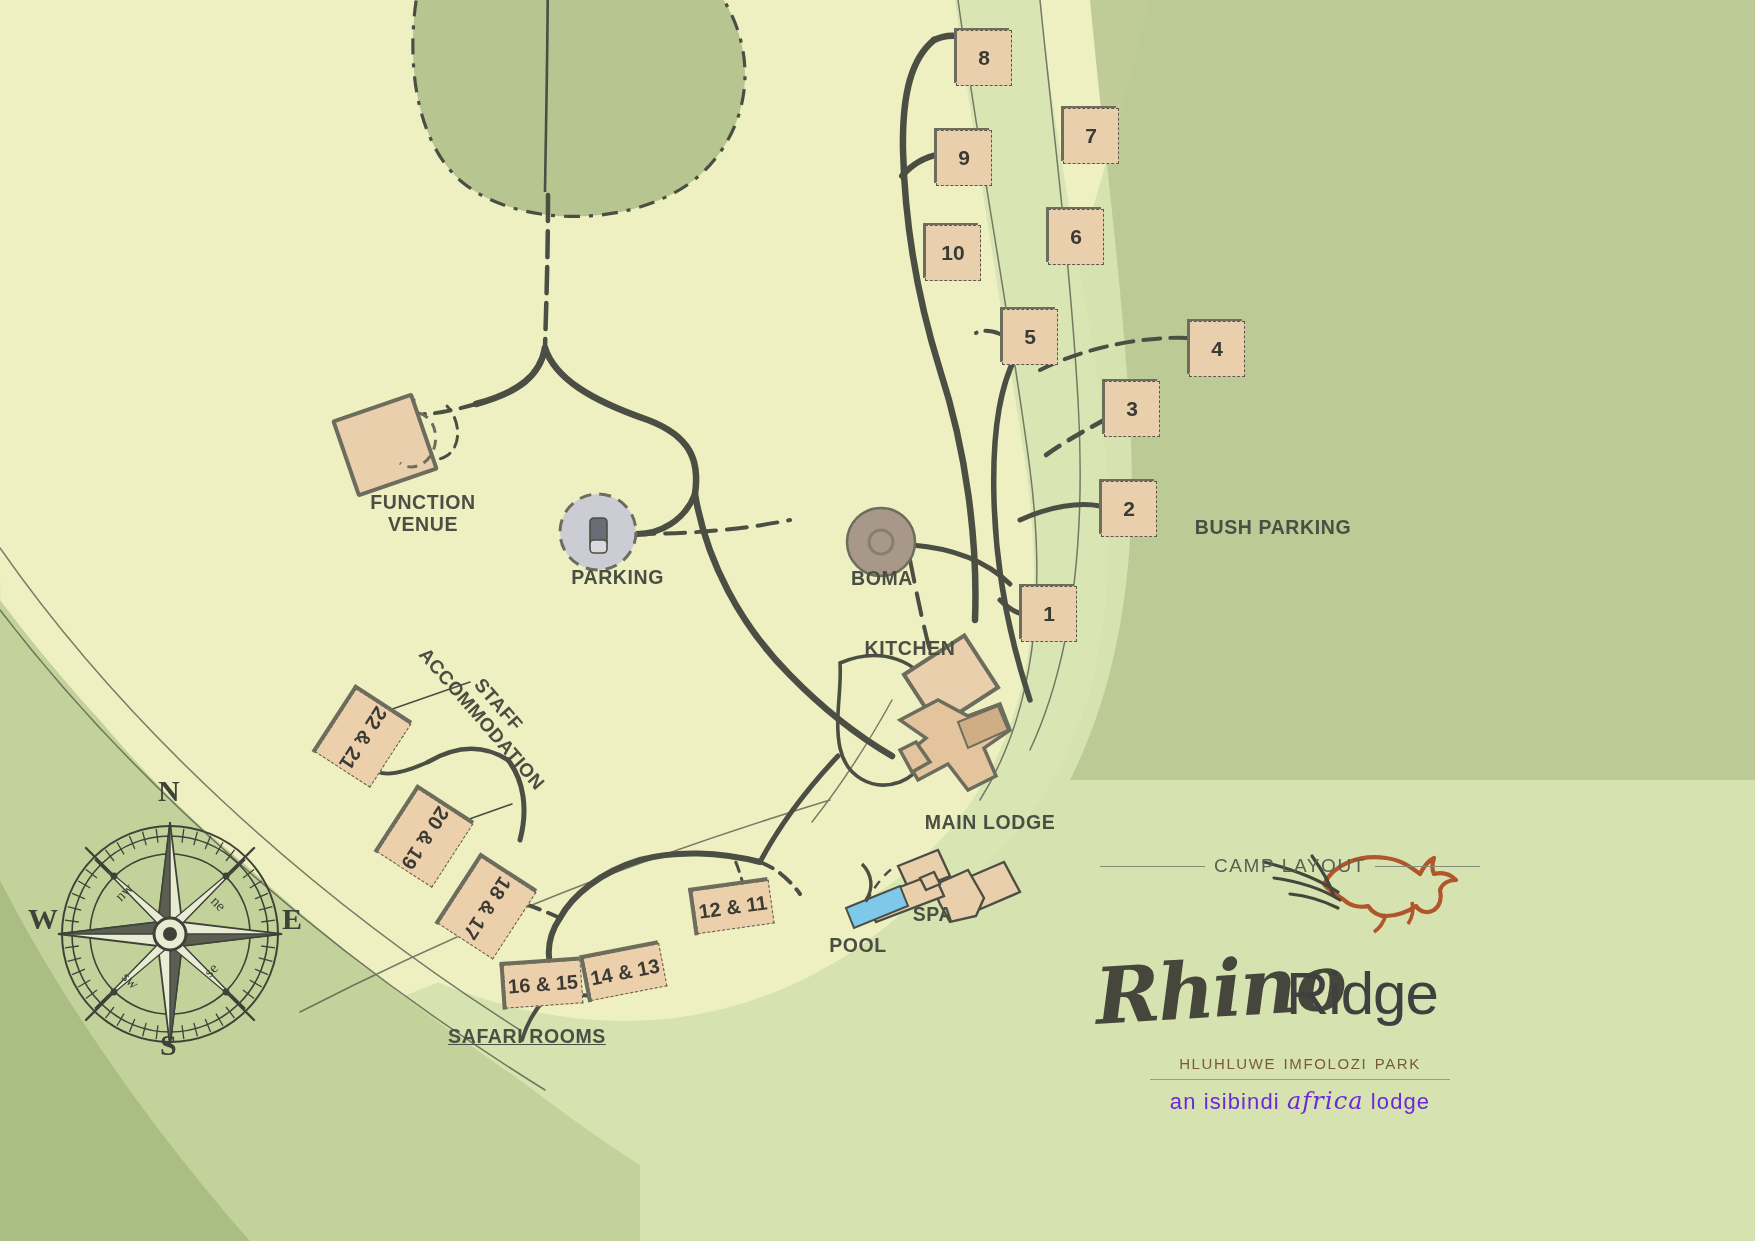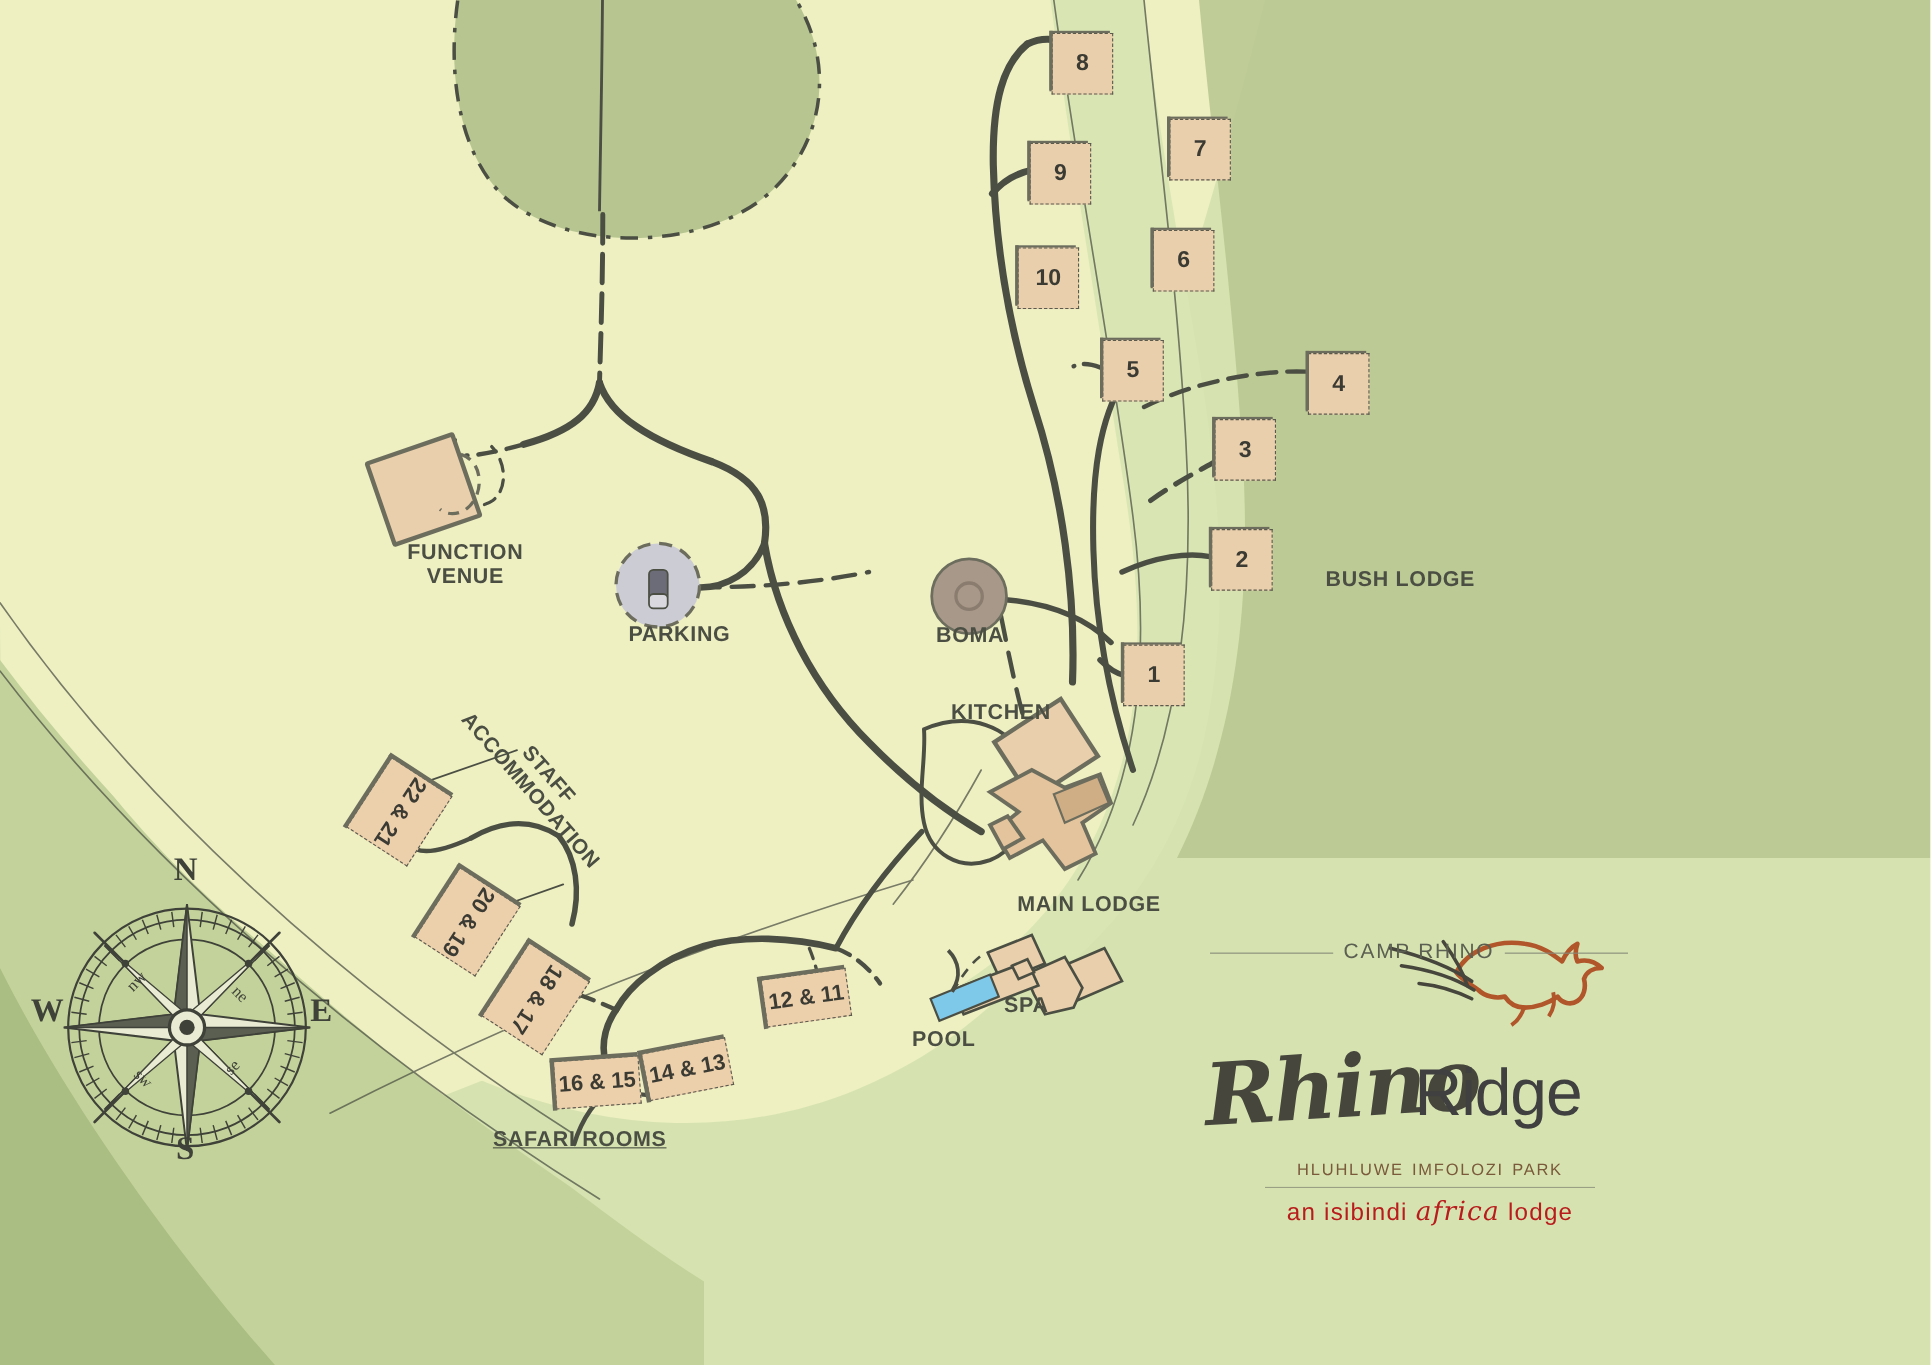--- a/index.html
+++ b/index.html
@@ -175,21 +175,21 @@
   }
   #logo-rule {
     width: 300px;
     height: 1px;
     background: #9aa084;
     margin: 5px auto 0 auto;
   }
   #logo-tagline {
     margin-top: 7px;
     font-size: 22px;
-    color: #b91c1c;
+    color: #6d28d9;
     letter-spacing: 1.1px;
   }
   #logo-tagline .it {
     font-family: "DejaVu Serif", serif;
     font-style: italic;
     font-size: 24px;
   }
   
   #compass {
     position: absolute;
@@ -473,21 +473,21 @@
 
   <div id="label-layer">
       <div class="maplabel big" style="left: 350px; top: 492px; width: 146px;">FUNCTION
 VENUE</div>
       <div class="maplabel big" style="left: 536px; top: 567px; width: 128px; text-align: right;">PARKING</div>
       <div class="maplabel big" style="left: 833px; top: 568px; width: 98px;">BOMA</div>
       <div class="maplabel big" style="left: 842px; top: 638px; width: 136px;">KITCHEN</div>
       <div class="maplabel big" style="left: 900px; top: 812px; width: 180px; text-align: center;">MAIN LODGE</div>
       <div class="maplabel big" style="left: 903px; top: 904px; width: 60px;">SPA</div>
       <div class="maplabel big" style="left: 820px; top: 935px; width: 76px;">POOL</div>
-      <div class="maplabel big" style="left: 1180px; top: 517px; width: 186px;">BUSH LODGE</div>
+      <div class="maplabel big" style="left: 1180px; top: 517px; width: 186px;">BUSH PARKING</div>
       <div class="maplabel big" style="left: 425px; top: 1026px; width: 204px; text-decoration: underline;">SAFARI ROOMS</div>
     </div>
 
   <div id="rot-layer">
       <div class="rot-text" style="left: 390px; top: 690px; width: 200px; transform: rotate(49deg);">STAFF
 ACCOMMODATION</div>
     </div>
 
   <div id="compass">
     <svg viewBox="0 0 292 292" width="292" height="292">
@@ -590,21 +590,21 @@
     </svg>
     <span class="cardinal" style="left:134px; top:-8px;">N</span>
     <span class="cardinal" style="left:136px; top:246px;">S</span>
     <span class="cardinal" style="left:258px; top:120px;">E</span>
     <span class="cardinal" style="left:4px; top:120px;">W</span>
   </div>
 
   <div id="title-block">
     <div id="title-sub-wrap">
       <span class="rule"></span>
-      <span id="title-sub">CAMP RHINO</span>
+      <span id="title-sub">CAMP LAYOUT</span>
       <span class="rule"></span>
     </div>
   </div>
 
   <div id="logo-block">
     <div id="logo-script">
       <span id="logo-rhino">Rhino</span>
       <span id="logo-ridge">Ridge</span>
     </div>
     <div id="logo-park">Hluhluwe iMfolozi Park</div>

